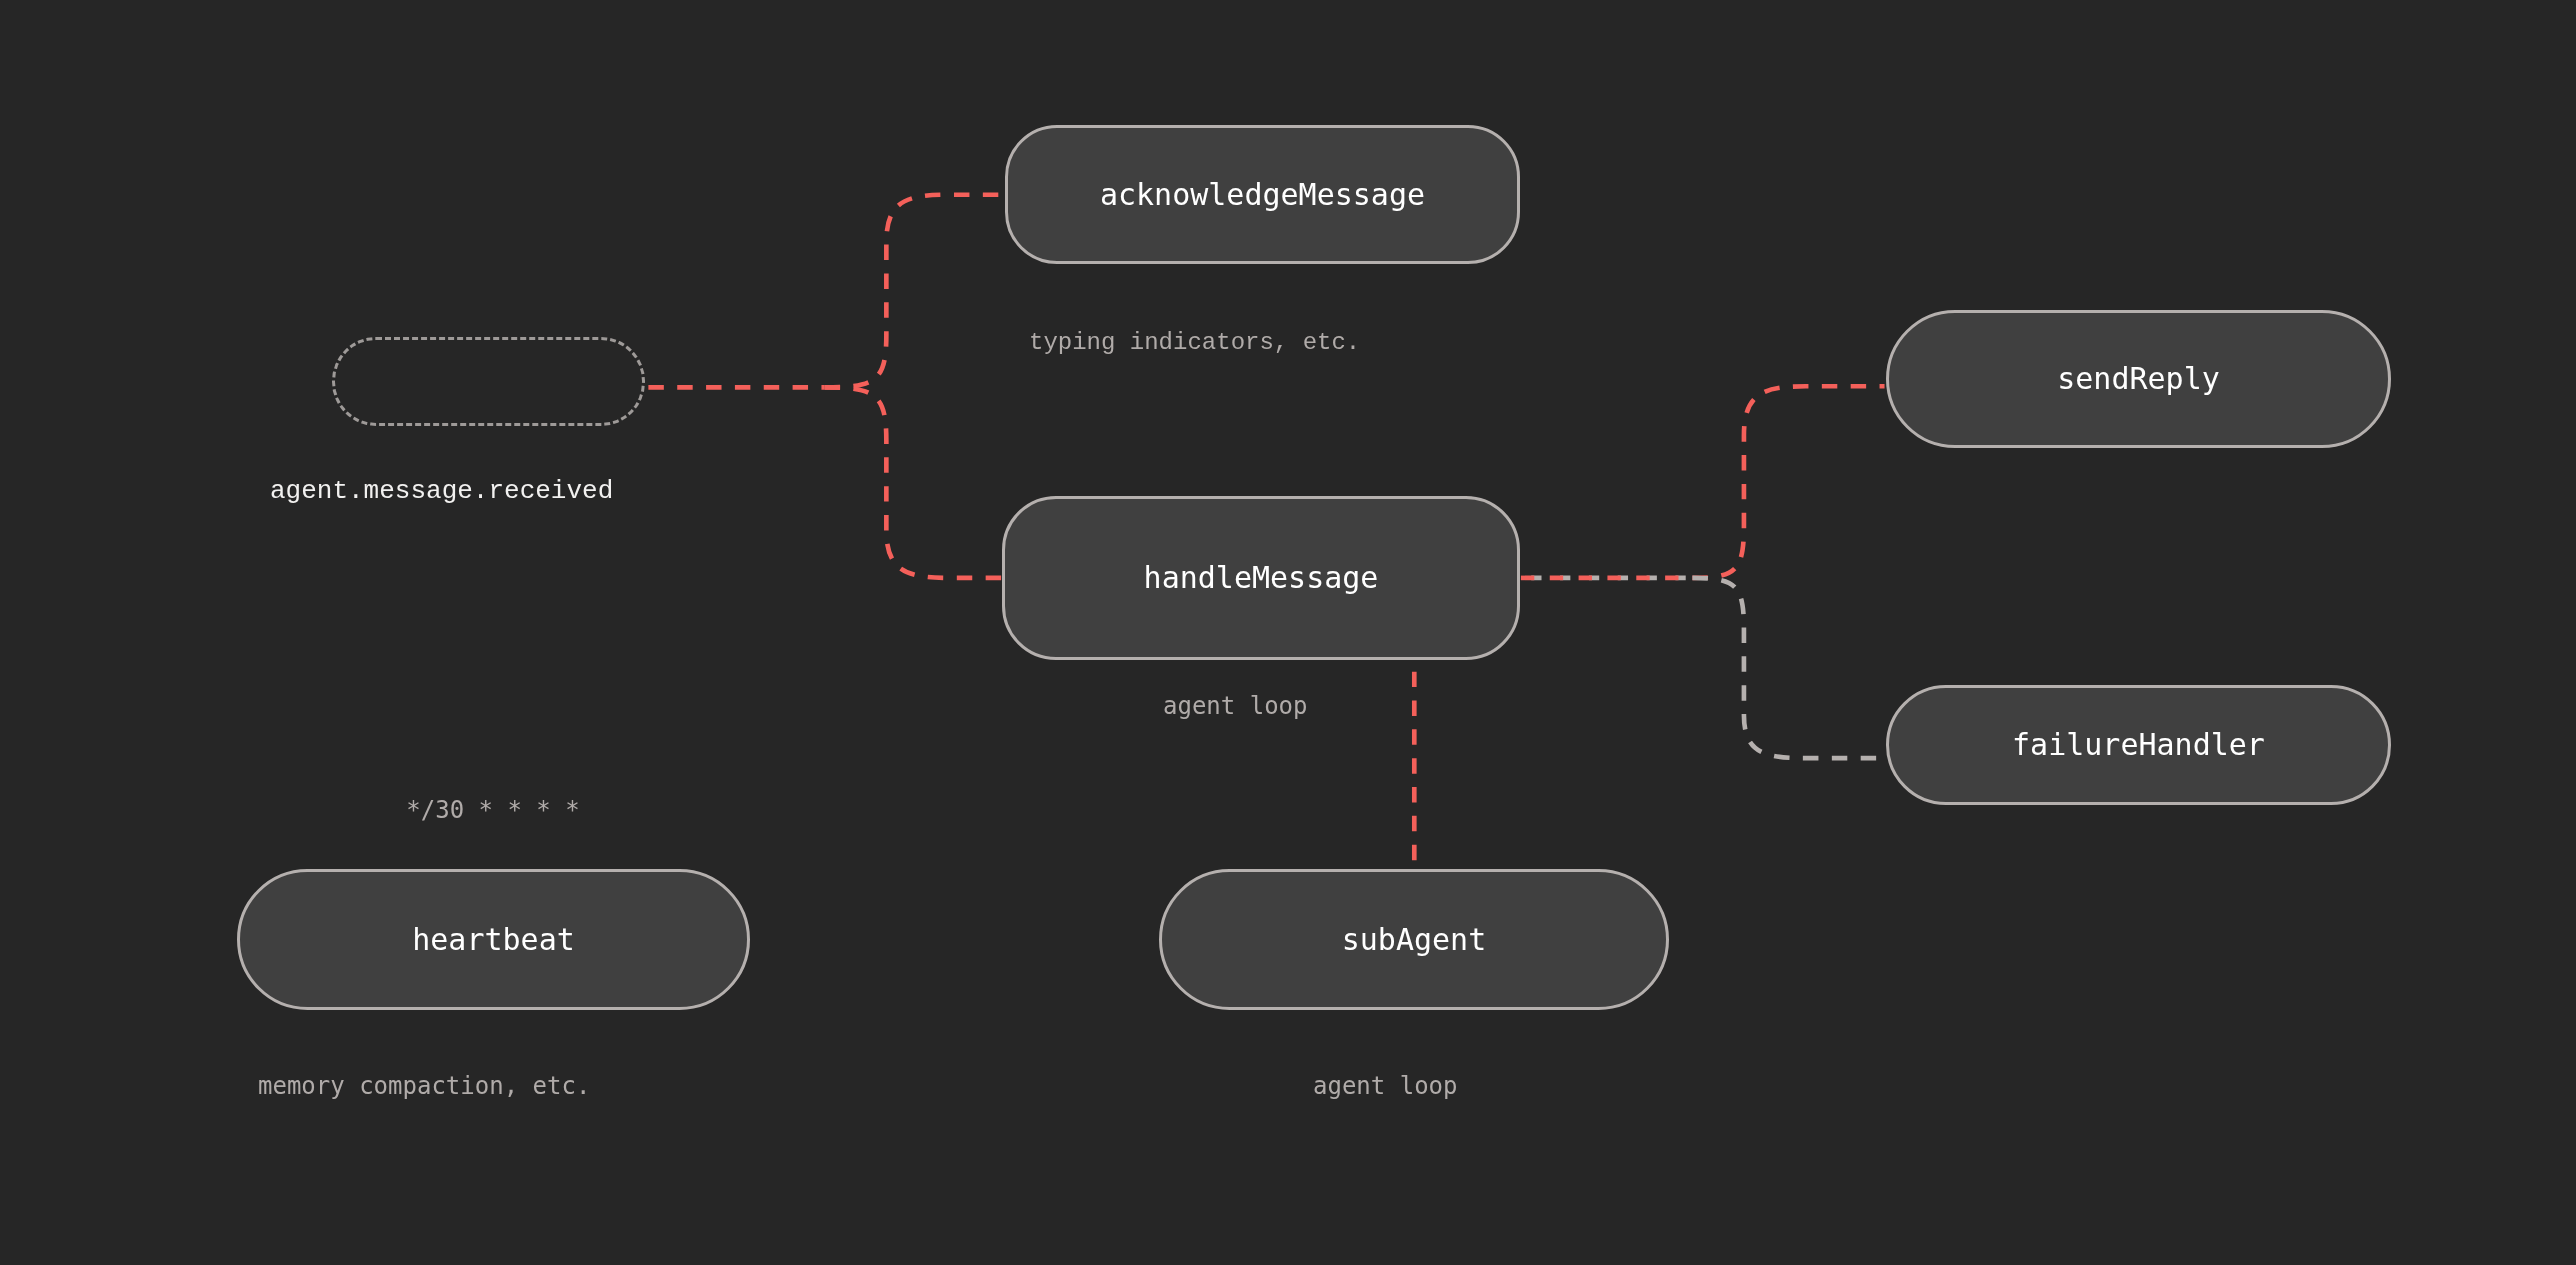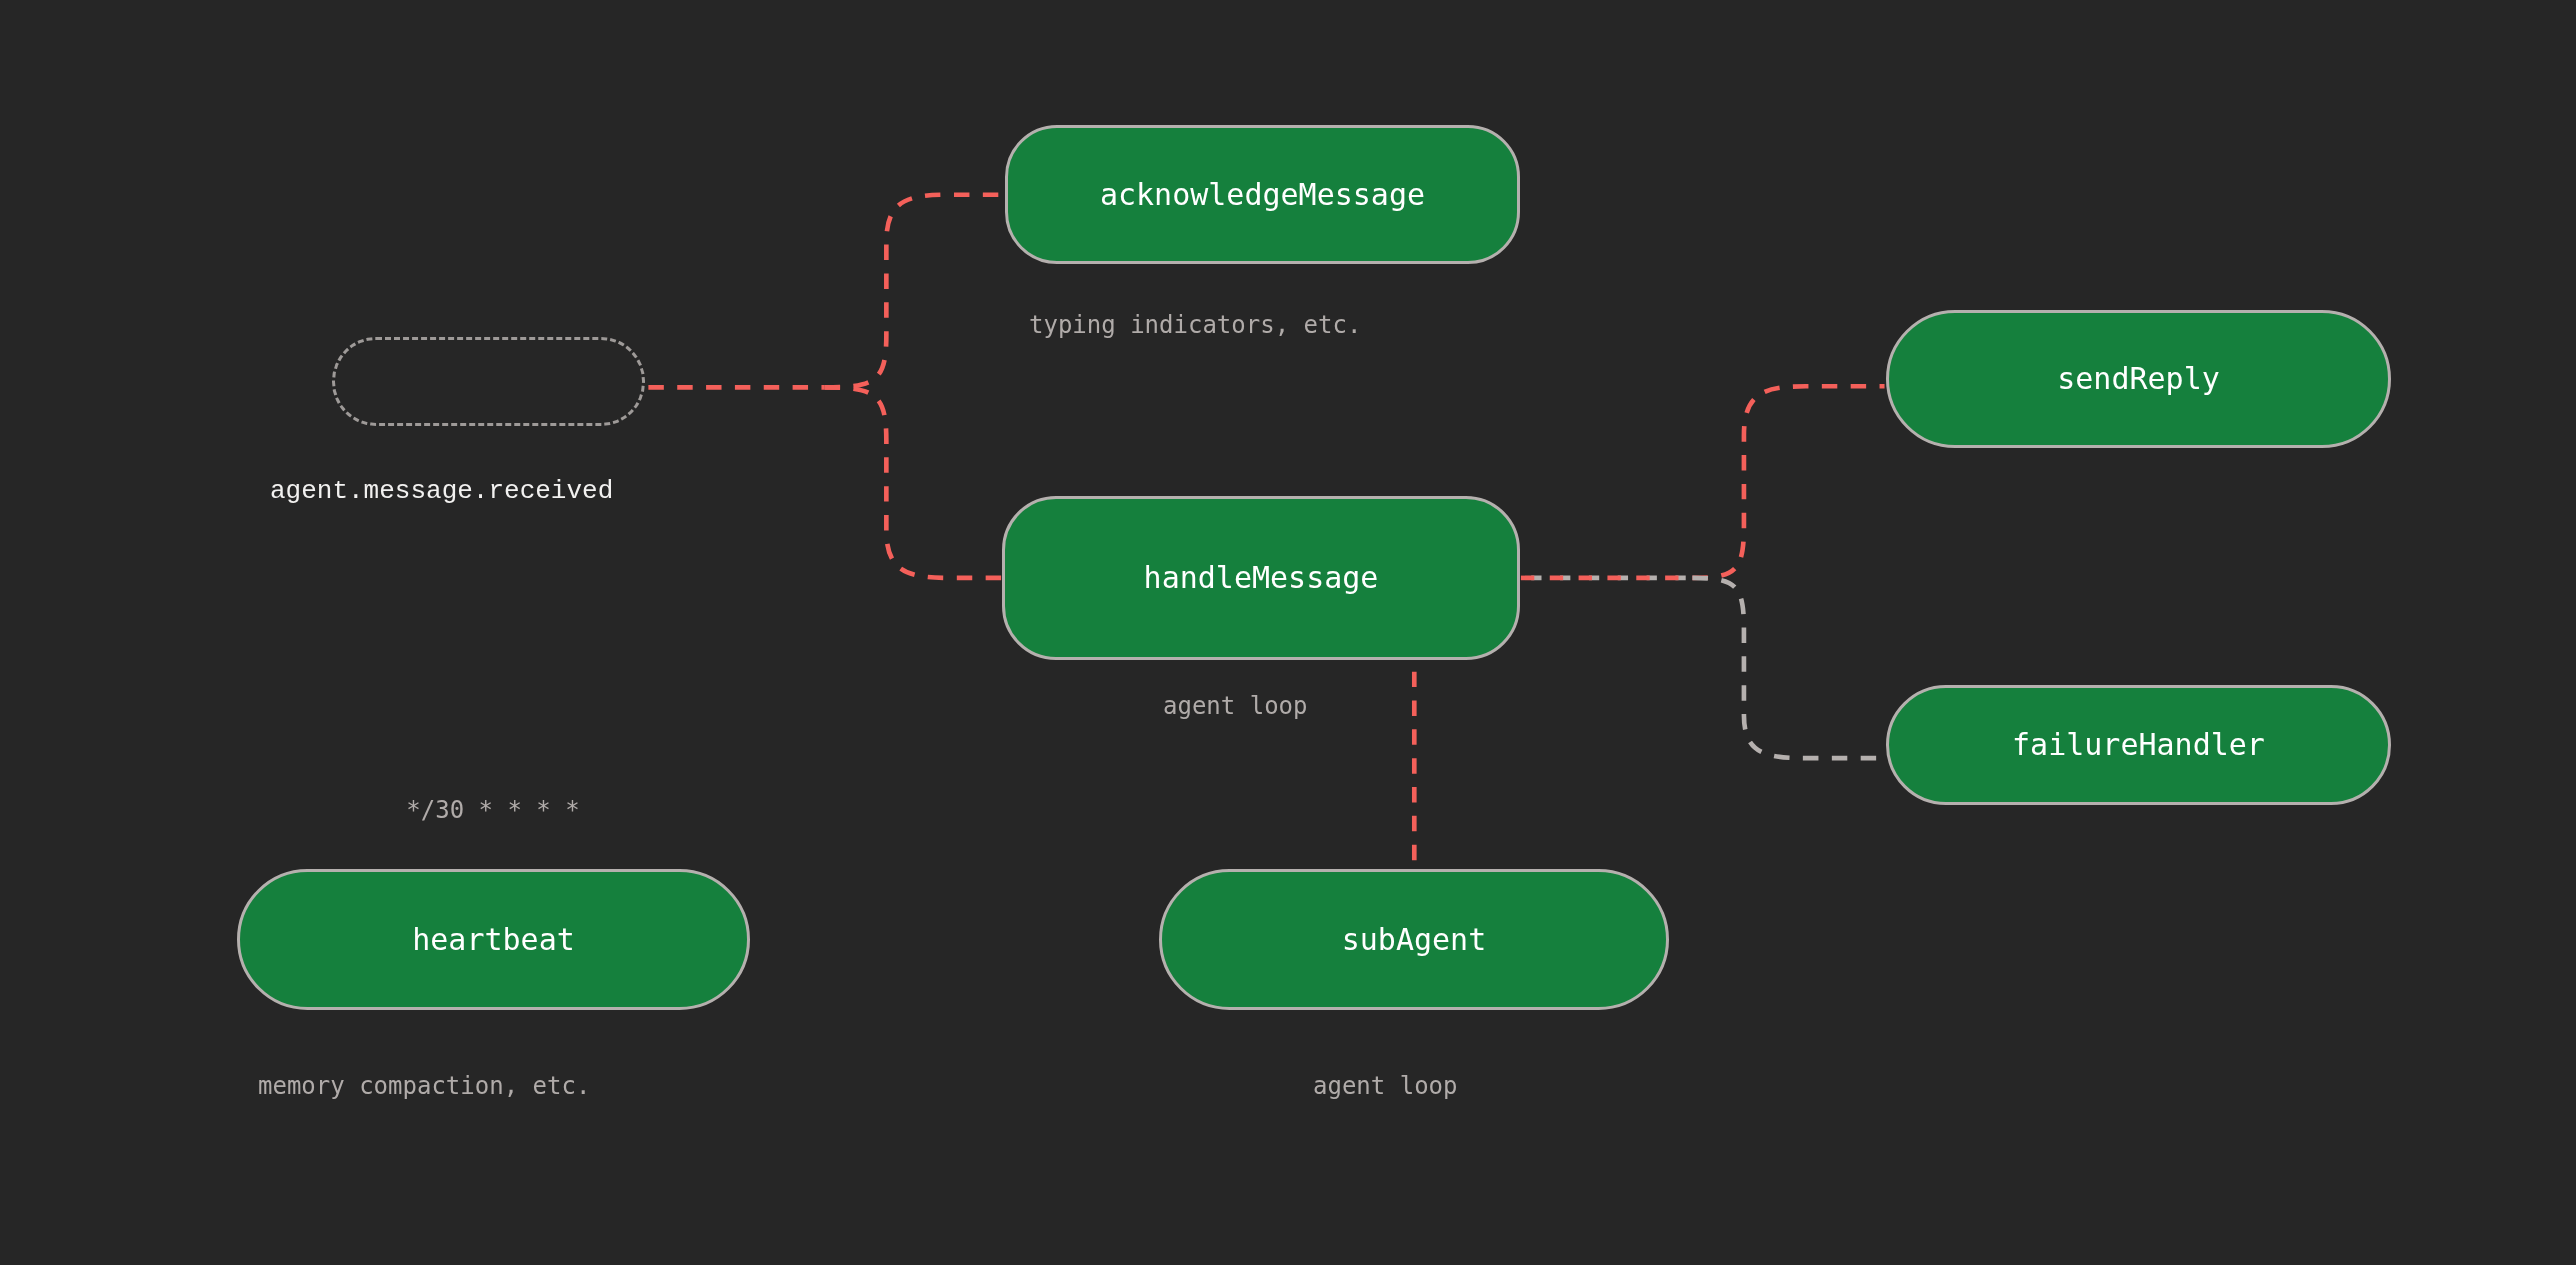--- a/index.html
+++ b/index.html
@@ -27,21 +27,21 @@
     width: 2638px;
     height: 1265px;
     pointer-events: none;
   }
   .node {
     position: absolute;
     box-sizing: border-box;
     display: flex;
     align-items: center;
     justify-content: center;
-    background: #15803d;
+    background: #404040;
     border: 3.1px solid #b5b0ae;
     border-radius: 36px;
     color: #ffffff;
     font-size: 30px;
     letter-spacing: 0px;
     white-space: nowrap;
     font-family: "DejaVu Sans Mono", "Liberation Mono", monospace;
   }
   .node.ghost {
     background: transparent;
@@ -118,21 +118,21 @@
   <div class="node" style="left:237px; top:869px; width:513px; height:141px; border-radius:71px;">
     <span class="node-label">heartbeat</span>
   </div>
 
   <div class="node" style="left:1159px; top:869px; width:510px; height:141px; border-radius:71px;">
     <span class="node-label">subAgent</span>
   </div>
 
   <div class="caption bright" style="left:270px; top:478px;">agent.message.received</div>
 
-  <div class="caption" style="left:1029px; top:313px;">typing indicators, etc.</div>
+  <div class="caption" style="left:1029px; top:331px;font-family:Liberation Mono, monospace;">typing indicators, etc.</div>
 
   <div class="caption" style="left:1163px; top:694px;">agent loop</div>
 
   <div class="caption center" style="left:493px; top:798px;text-align:right;">*/30 * * * *</div>
 
   <div class="caption" style="left:258px; top:1074px;">memory compaction, etc.</div>
 
   <div class="caption" style="left:1313px; top:1074px;">agent loop</div>
 
 </div>

